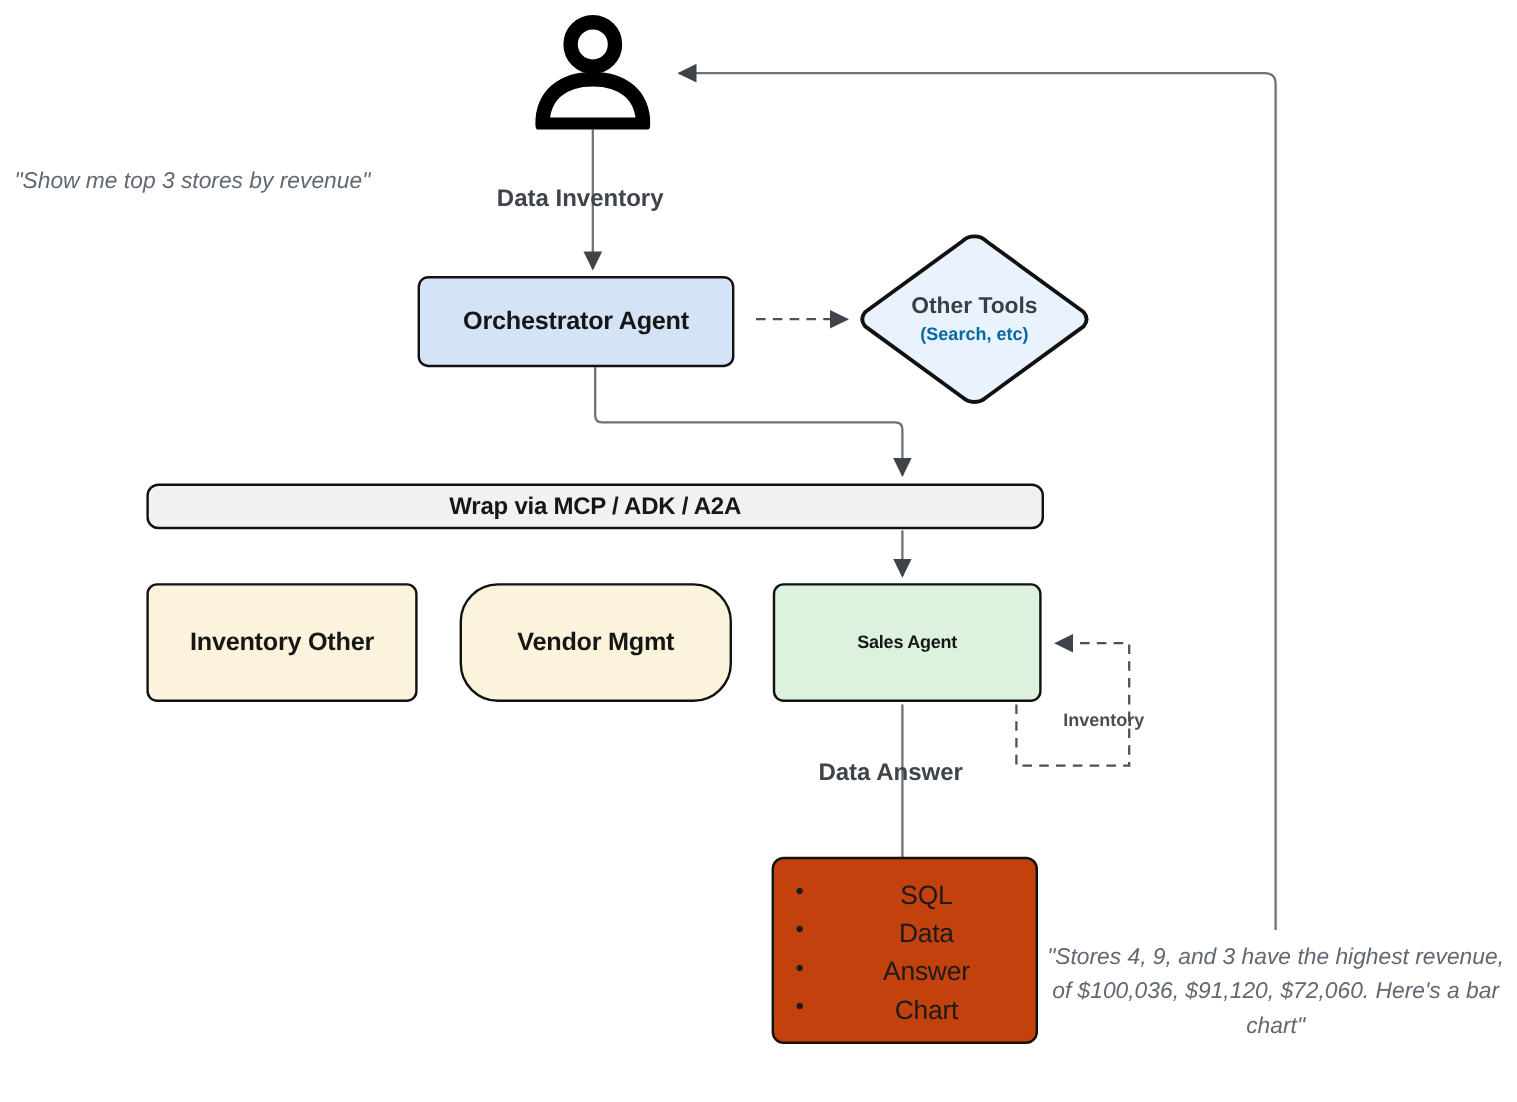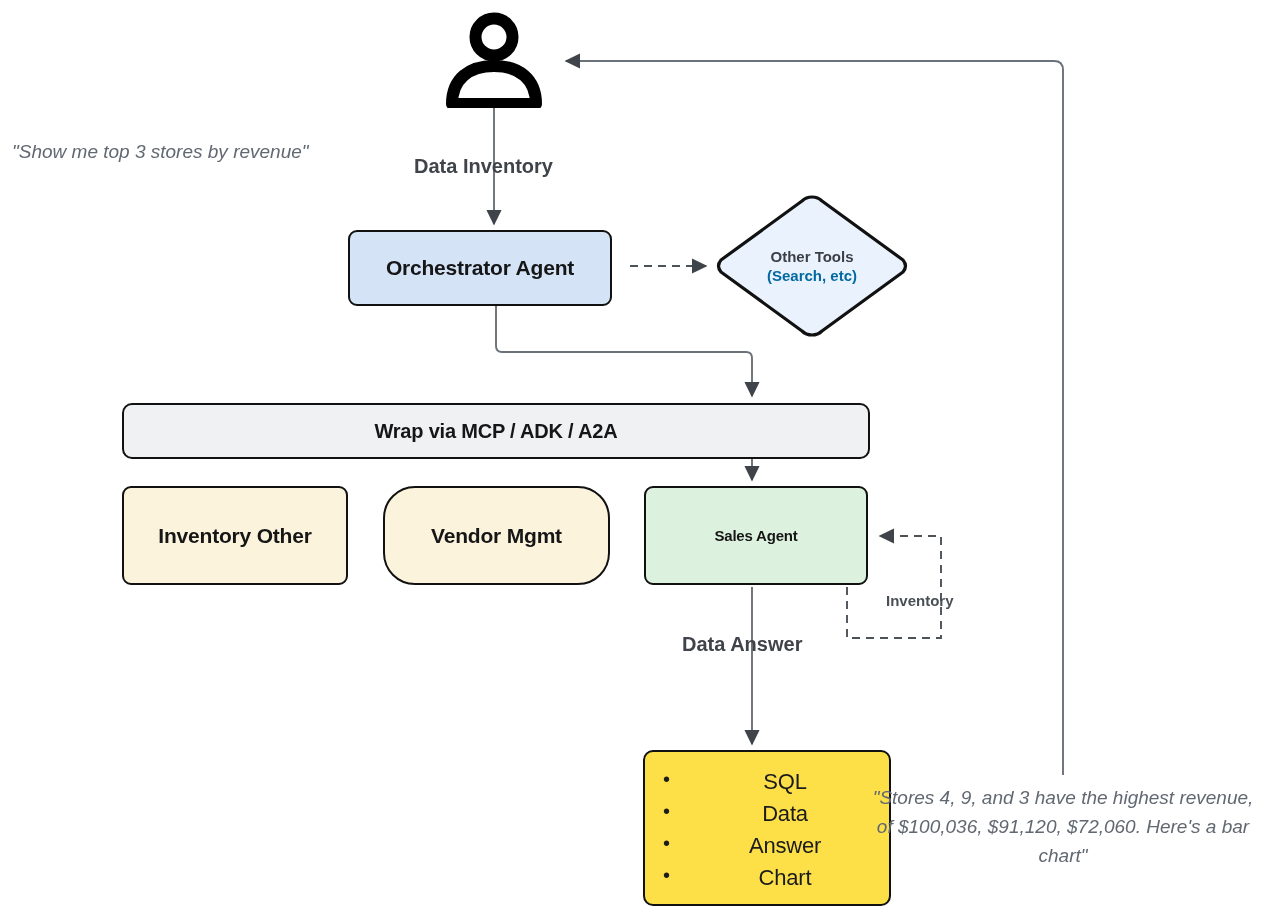--- a/index.html
+++ b/index.html
@@ -41,21 +41,21 @@
     letter-spacing: -0.2px;
   }
   #orchestrator {
     left: 348px; top: 230px;
     width: 264px; height: 76px;
     background: #d5e3f7;
     font-size: 21px;
   }
   #mcp-bar {
     left: 122px; top: 403px;
-    width: 748px; height: 56px;
+    width: 748px; height: 38px;
     background: #f0f1f3;
     font-size: 20px;
     border-radius: 10px;
   }
   #inventory-agent {
     left: 122px; top: 486px;
     width: 226px; height: 99px;
     background: #fcf3dd;
     font-size: 21px;
   }
@@ -66,23 +66,23 @@
     font-size: 21px;
     border-radius: 32px;
   }
   #sales-agent {
     left: 644px; top: 486px;
     width: 224px; height: 99px;
     background: #ddf2de;
     font-size: 15px;
   }
   #output-box {
-    left: 643px; top: 750px;
-    width: 248px; height: 156px;
-    background: #fde047;
+    left: 643px; top: 714px;
+    width: 222px; height: 156px;
+    background: #c2410c;
     display: block;
     font-weight: normal;
     border-radius: 10px;
   }
   #output-box ul {
     margin: 0;
     padding: 14px 0 0 36px;
     list-style: none;
   }
   #output-box li {
@@ -110,21 +110,21 @@
     left: 0; top: 0;
     width: 200px; height: 148px;
     display: flex;
     flex-direction: column;
     align-items: center;
     justify-content: center;
     text-align: center;
     line-height: 1.28;
   }
   .dl-title {
-    font-size: 15px;
+    font-size: 19px;
     font-weight: bold;
     color: #3b3f45;
   }
   .dl-sub {
     font-size: 15px;
     font-weight: bold;
     color: #0369a1;
   }
   
   #person-icon {

